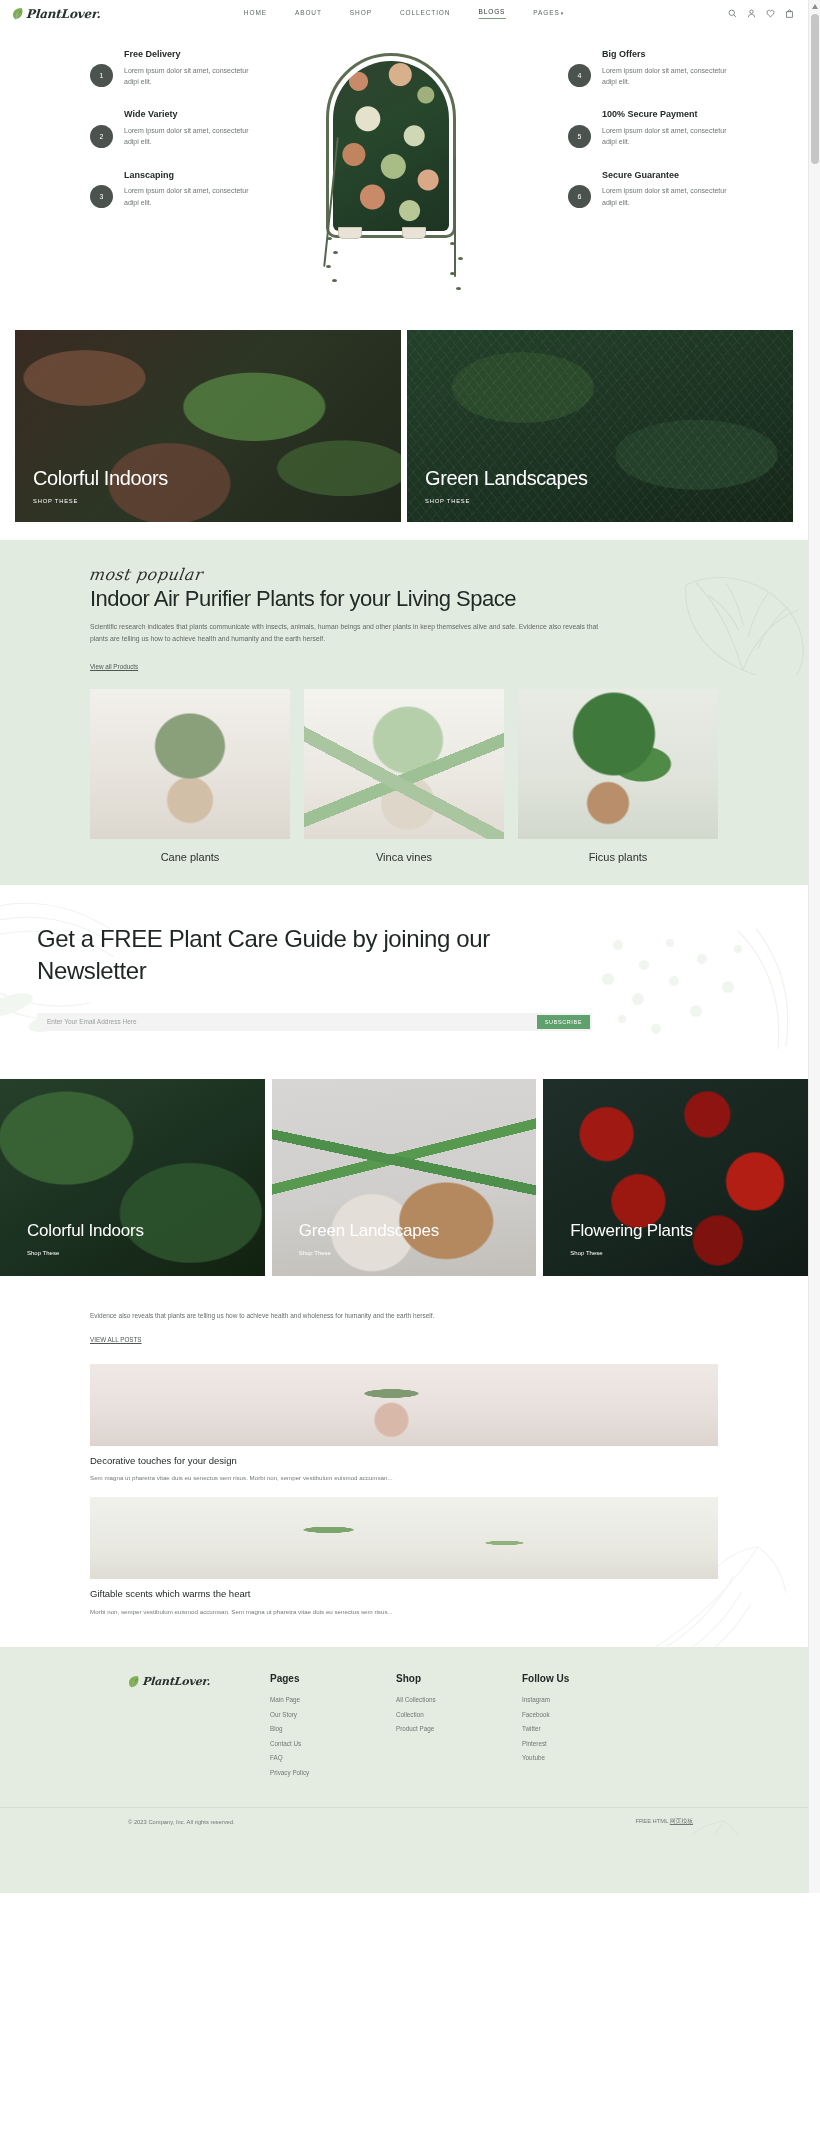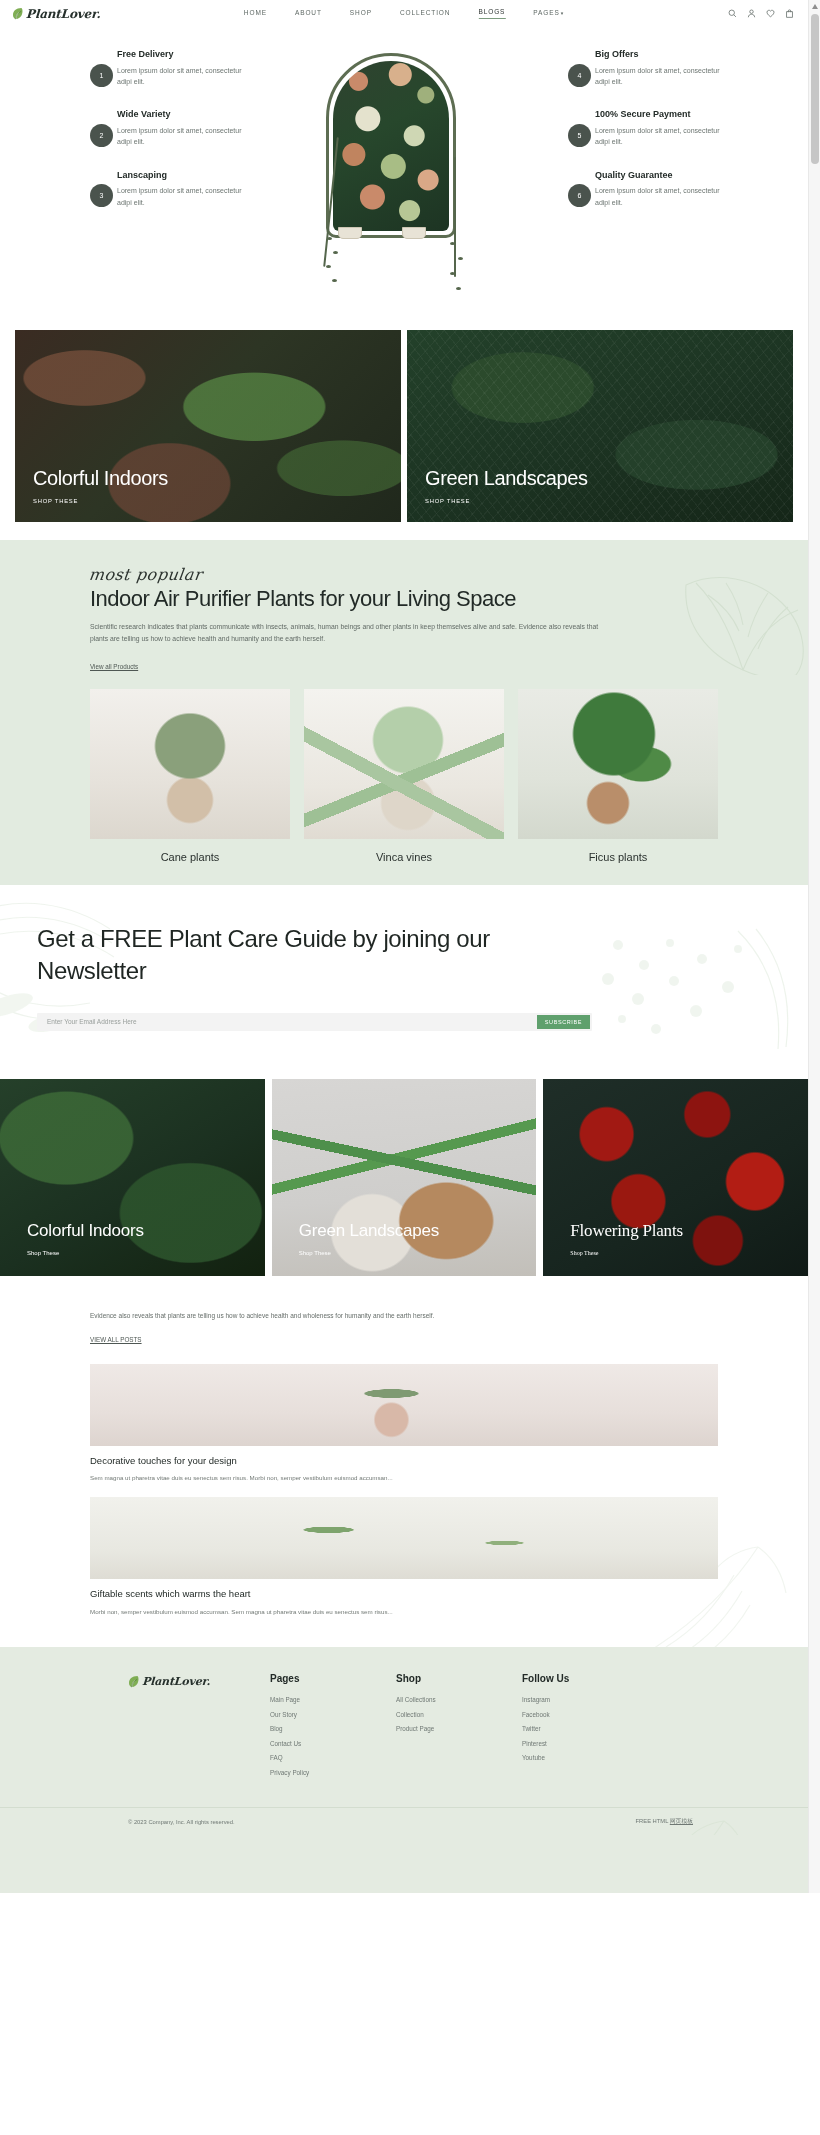--- a/index.html
+++ b/index.html
@@ -54,21 +54,21 @@
   .header-icons svg { display: block; }
 
   
   .features {
     position: relative; height: 285px; background: #fff;
     padding-top: 22px;
   }
   .feat-col { position: absolute; width: 160px; }
   .feat-col.left { left: 90px; }
   .feat-col.right { left: 568px; }
-  .feat-item { display: flex; gap: 4px; margin-bottom: 22px; align-items: center; }
+  .feat-item { display: flex; gap: 11px; margin-bottom: 22px; align-items: flex-end; }
   .feat-num {
     flex: 0 0 auto; width: 23px; height: 23px; border-radius: 50%;
     background: #4a534d; color: #fff; font-size: 7px;
     display: flex; align-items: center; justify-content: center;
     margin-top: 14px;
   }
   .feat-title { font-size: 9px; font-weight: 700; color: #232b28; margin-bottom: 4px; line-height: 1.3; }
   .feat-desc { font-size: 7px; line-height: 1.62; color: #6d7672; }
 
   
@@ -218,21 +218,20 @@
       linear-gradient(175deg, #d7d6d4 0%, #cfcecc 58%, #c2bfb9 100%);
   }
   .cat.c {
     background:
       radial-gradient(circle at 24% 28%, #a11913 0 26px, transparent 28px),
       radial-gradient(circle at 62% 18%, #8d1410 0 22px, transparent 24px),
       radial-gradient(circle at 80% 52%, #b21d14 0 28px, transparent 30px),
       radial-gradient(circle at 36% 62%, #9a1810 0 26px, transparent 28px),
       radial-gradient(circle at 66% 82%, #7e120e 0 24px, transparent 26px),
       linear-gradient(150deg, #1f2e28 0%, #17251f 60%, #101a16 100%);
-    font-family: Liberation Serif, serif;
   }
   .cat h3 { font-size: 17px; font-weight: 400; line-height: 1.32; letter-spacing: -0.2px; margin-bottom: 7px; }
   .cat .shop-these-2 { font-size: 6px; }
 
   
   .blog { position: relative; background: #fff; padding: 36px 0 30px 0; overflow: hidden; }
   .blog-deco { position: absolute; right: -20px; bottom: -10px; width: 190px; height: 150px; opacity: .45; pointer-events: none; }
   .blog-inner { padding: 0 90px; position: relative; z-index: 2; }
   .blog h2 { font-size: 21px; font-weight: 400; color: #1f2623; letter-spacing: -0.4px; margin-bottom: 8px; }
   .blog p.lede { font-size: 6.5px; color: #656d69; margin-bottom: 9px; }
@@ -397,21 +396,21 @@
         <div class="feat-item">
           <div class="feat-num">5</div>
           <div>
             <div class="feat-title">100% Secure Payment</div>
             <div class="feat-desc">Lorem ipsum dolor sit amet, consectetur adipi elit.</div>
           </div>
         </div>
         <div class="feat-item">
           <div class="feat-num">6</div>
           <div>
-            <div class="feat-title">Quality Guarantee</div>
+            <div class="feat-title">Secure Guarantee</div>
             <div class="feat-desc">Lorem ipsum dolor sit amet, consectetur adipi elit.</div>
           </div>
         </div>
       </div>
     </section>
 
     <section class="banners">
       <div class="banner one">
         <h2>Colorful Indoors</h2>
         <span class="shop-these">SHOP THESE</span>

